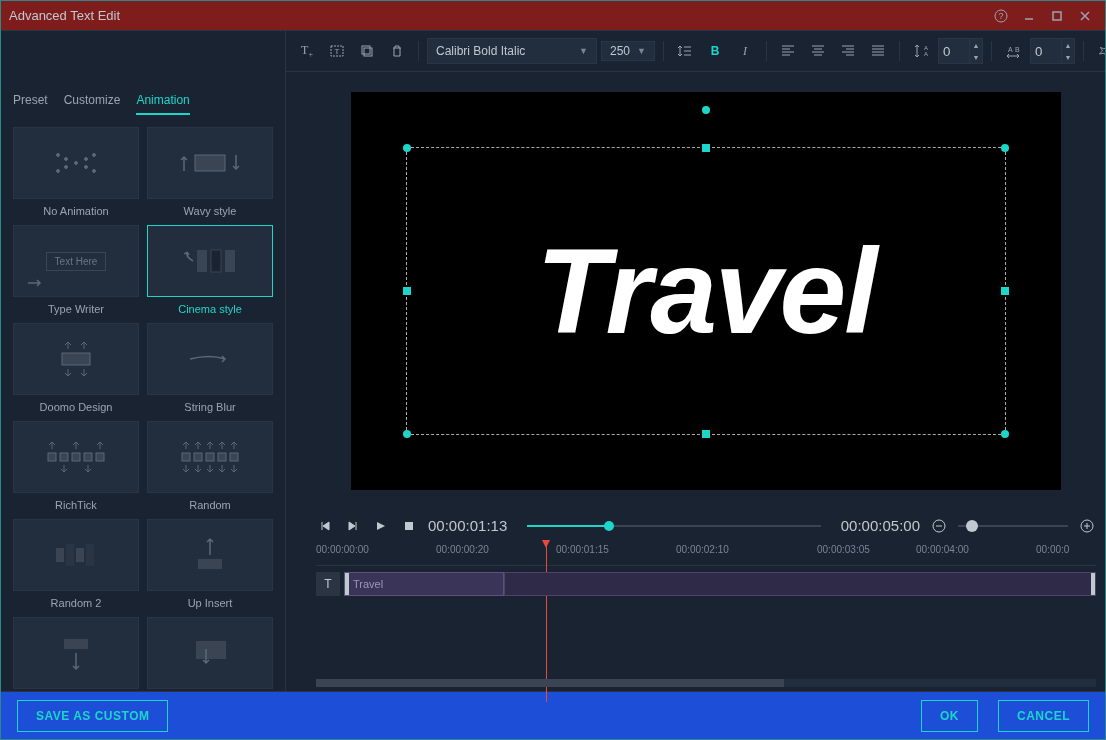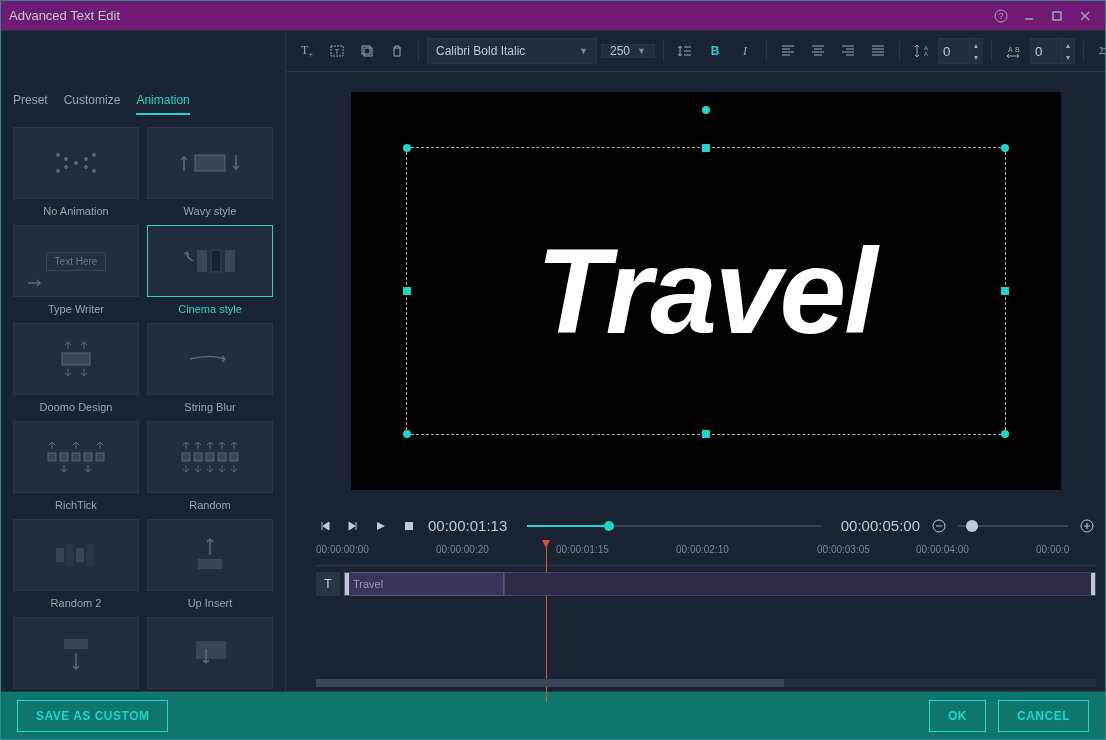--- a/index.html
+++ b/index.html
@@ -8,21 +8,21 @@
   color: #9aa5b1;
   font-family: "Segoe UI", Arial, sans-serif;
   font-size: 12px;
   width: 1106px;
   height: 740px;
   overflow: hidden;
   border: 1px solid #2a8a8a;
 }
 .titlebar {
   height: 30px;
-  background: #701a75;
+  background: #7f1d1d;
   display: flex;
   align-items: center;
   padding: 0 8px;
   border-bottom: 1px solid #2a3442;
 }
 .titlebar-title { color: #c0c8d0; font-size: 13px; }
 .titlebar-spacer { flex: 1; }
 .titlebar-btn {
   width: 24px; height: 24px;
   display: flex; align-items: center; justify-content: center;
@@ -124,21 +124,21 @@
   align-items: center;
   justify-content: space-between;
   cursor: pointer;
 }
 .size-select {
   background: #222d3d;
   border: 1px solid #2a3442;
   color: #c0c8d0;
   padding: 4px 8px;
   width: 54px;
-  height: 14px;
+  height: 20px;
   display: flex;
   align-items: center;
   justify-content: space-between;
   cursor: pointer;
 }
 .spinner {
   display: flex;
   align-items: center;
   background: #222d3d;
   border: 1px solid #2a3442;
@@ -341,23 +341,23 @@
   left: 0;
   width: 60%;
   height: 100%;
   background: #3a4452;
 }
 .footer {
   height: 48px;
   display: flex;
   align-items: center;
   padding: 0 16px;
-  gap: 12px;
+  gap: 20px;
   border-top: 1px solid #2a3442;
-  background: #0f766e;
+  background: #1d4ed8;
 }
 .footer-spacer { flex: 1; }
 .btn {
   padding: 8px 18px;
   border: 1px solid #1dd6c9;
   color: #1dd6c9;
   background: transparent;
   cursor: pointer;
   font-size: 12px;
   font-weight: bold;

